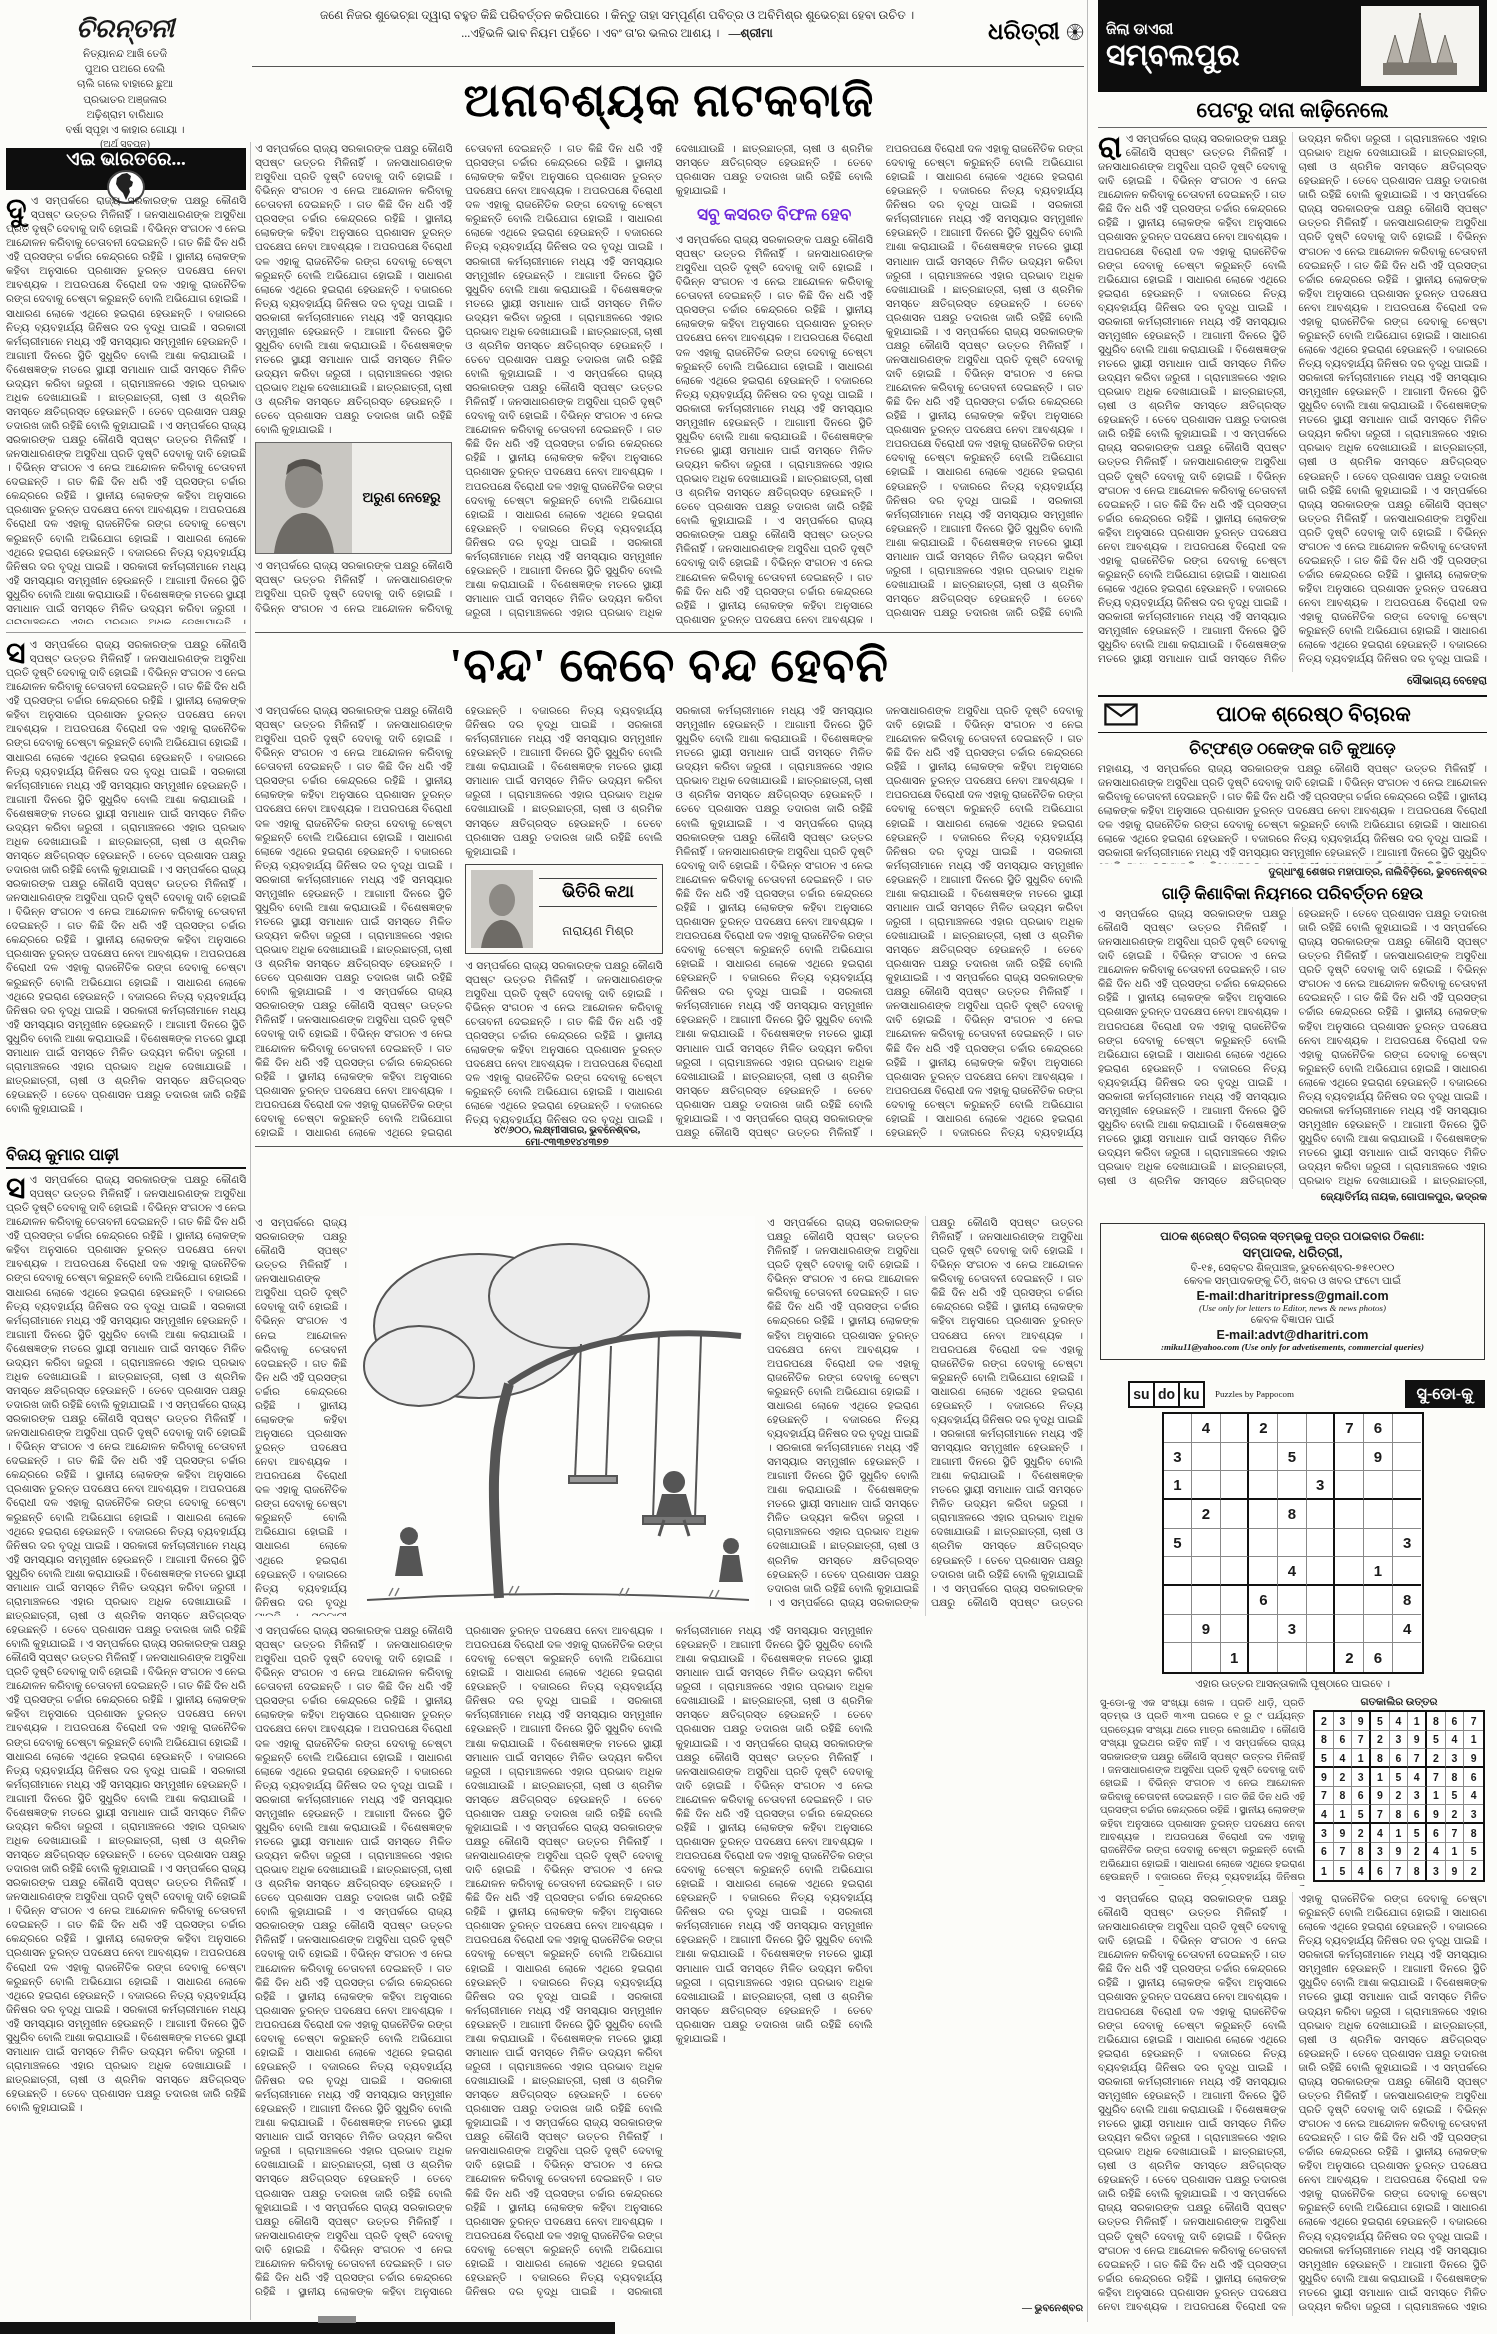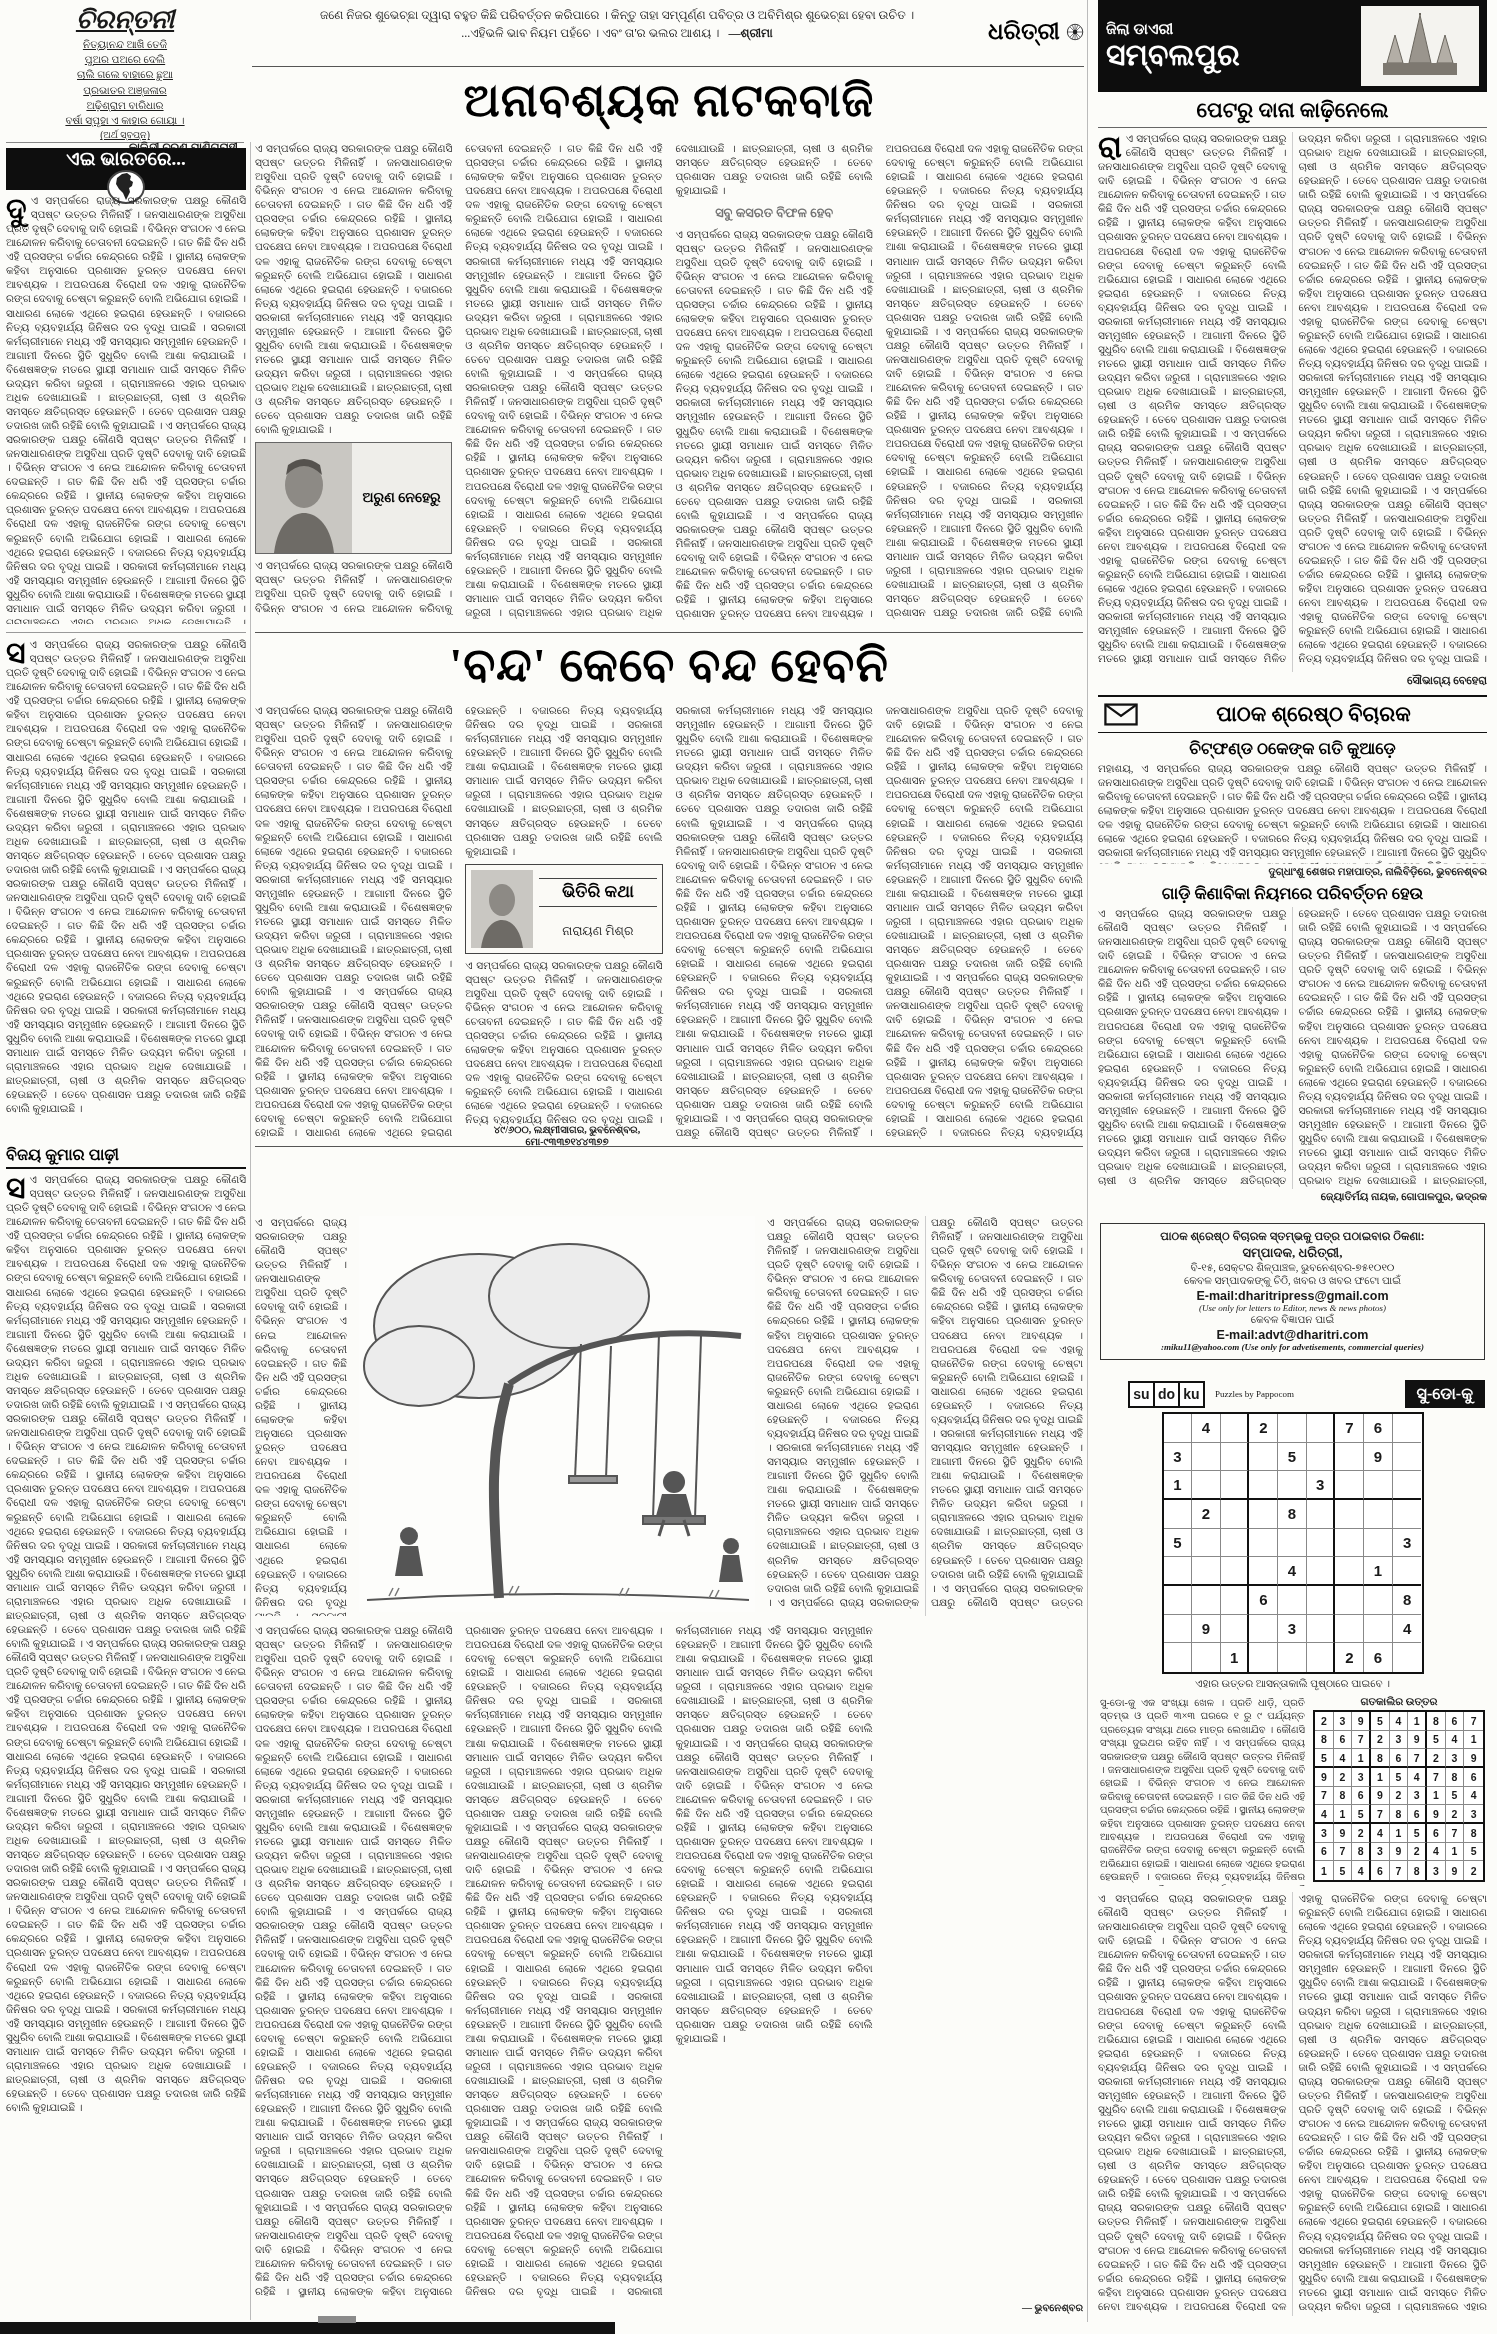--- a/index.html
+++ b/index.html
@@ -15,21 +15,21 @@
 
   .body-text {
     font-size:10.5px; line-height:1.34; text-align:justify;
     overflow:hidden; column-fill:auto; color:#222;
   }
   .cols-4 { column-count:4; column-gap:13px; }
   .cols-2 { column-count:2; column-gap:12px; column-rule:1px solid #ccc; }
   .dropcap { float:left; font-size:30px; line-height:.85; font-weight:bold; padding:2px 4px 0 0; color:#000; }
 
   .headline-xl { font-weight:bold; text-align:center; color:#000; letter-spacing:1px; }
-  .subhead { font-size:13px; font-weight:bold; text-align:center; margin:6px 0; break-inside:avoid; color:#737373; }
+  .subhead { font-size:17px; font-weight:bold; text-align:center; margin:6px 0; break-inside:avoid; color:#6d28d9; }
   .sig { font-weight:bold; text-align:right; font-size:11px; margin-top:2px; }
 
   
   .chirantani { border-bottom:1px solid #888; padding:2px 6px; }
   .chir-title { font-size:26px; font-weight:bold; font-style:italic; text-align:center; margin-bottom:2px; }
   .poem { font-size:10.5px; line-height:1.45; text-align:center; }
   .poem-meta { font-size:9.5px; text-align:center; margin-top:2px; }
   .poem-author { font-size:11.5px; font-weight:bold; text-align:right; }
 
   
@@ -98,21 +98,21 @@
   .byline-header { font-size:16px; font-weight:bold; border-bottom:2px solid #111; padding-bottom:3px; margin-bottom:4px; color:#000; }
 
   .footer-line { position:absolute; font-size:10px; font-weight:bold; text-align:center; }
   .artifact { position:absolute; background:#121212; }
 </style>
 </head>
 <body>
 
 <div class="page">
 
-  <div class="abs chirantani" style="left:6px; top:3px; width:238px; height:140px;text-decoration:underline;">
+  <div class="abs chirantani" style="left:6px; top:12px; width:238px; height:140px;">
     <div class="chir-title">ଚିରନ୍ତନୀ</div>
     <div class="poem">
       <div>ନିତ୍ୟାନନ୍ଦ ଆଖି ତେଜି</div>
       <div>ପୁଅର ପଅରେ ଦେଲି</div>
       <div>ଚାଲି ଗଲେ ବାହାରେ ଛୁଆ</div>
       <div>ପ୍ରଭାତର ଅଞ୍ଜଳାର</div>
       <div>ଅଢ଼ିଶ୍ରାମ ବାରିଧାର</div>
       <div>ବର୍ଷା ସ୍ପୃହା ଏ କାହାର ଗୋୟା ।</div>
     </div>
     <div class="poem-meta">(ଅର୍ଥ ସ୍ବପ୍ନ)</div>

